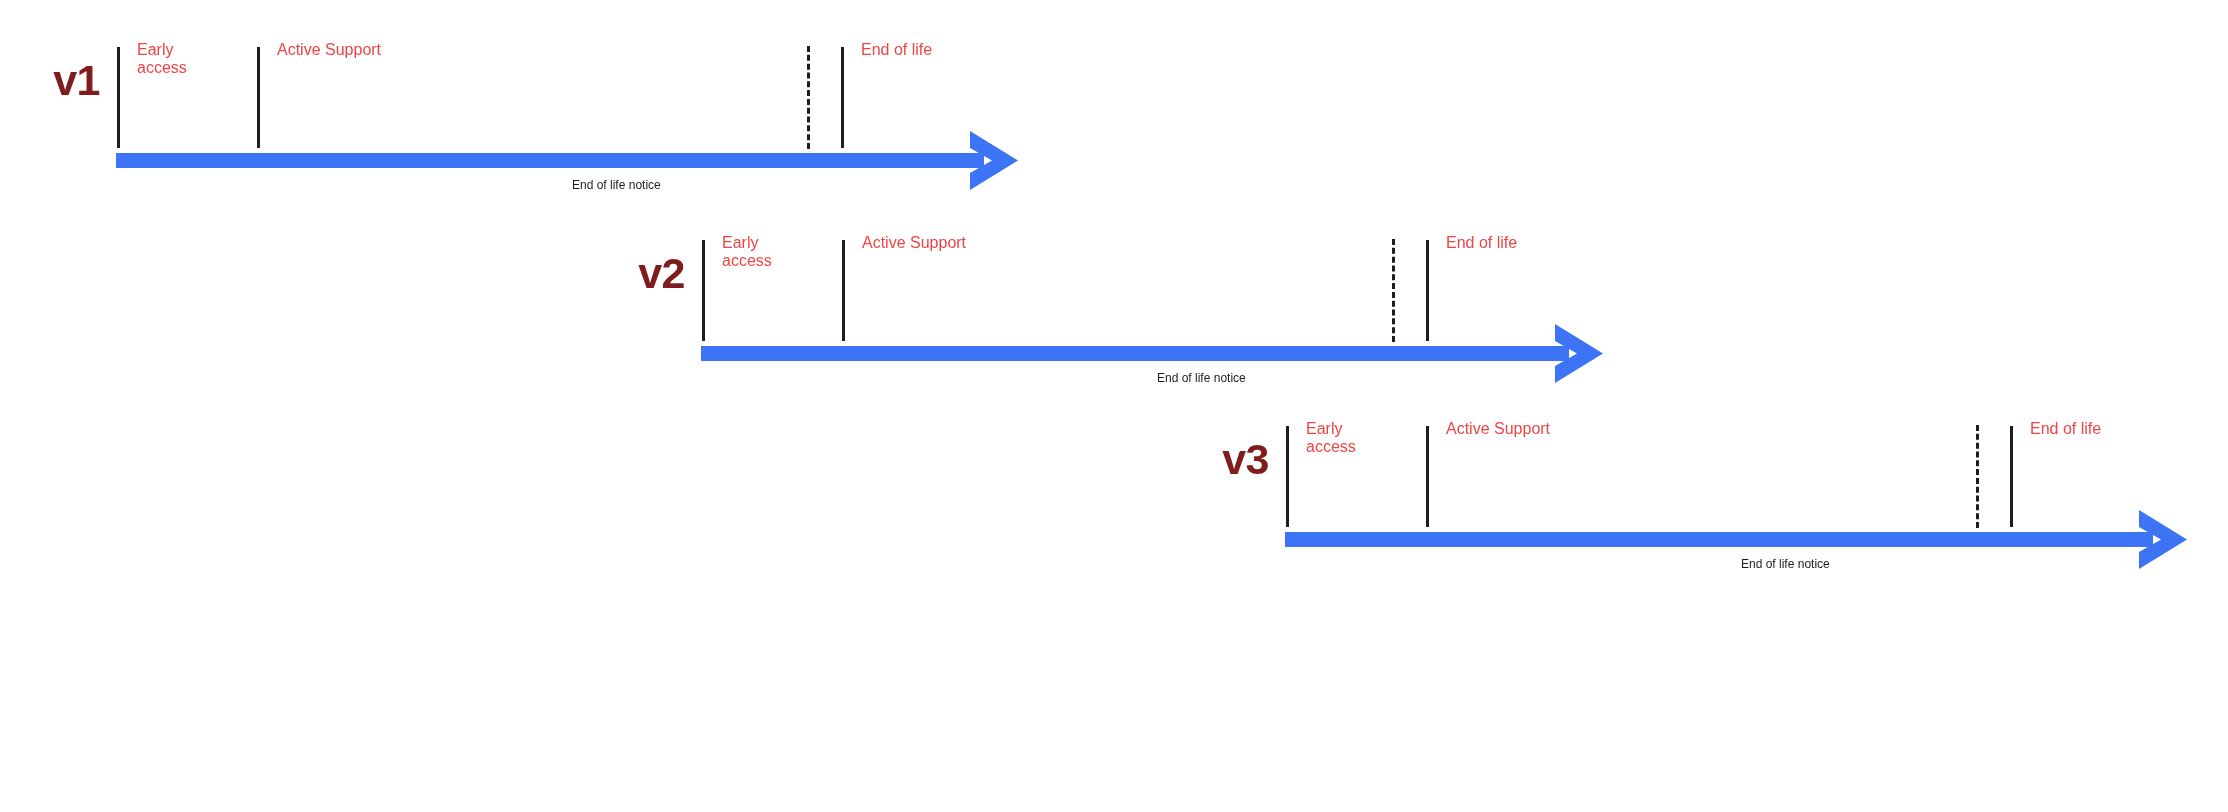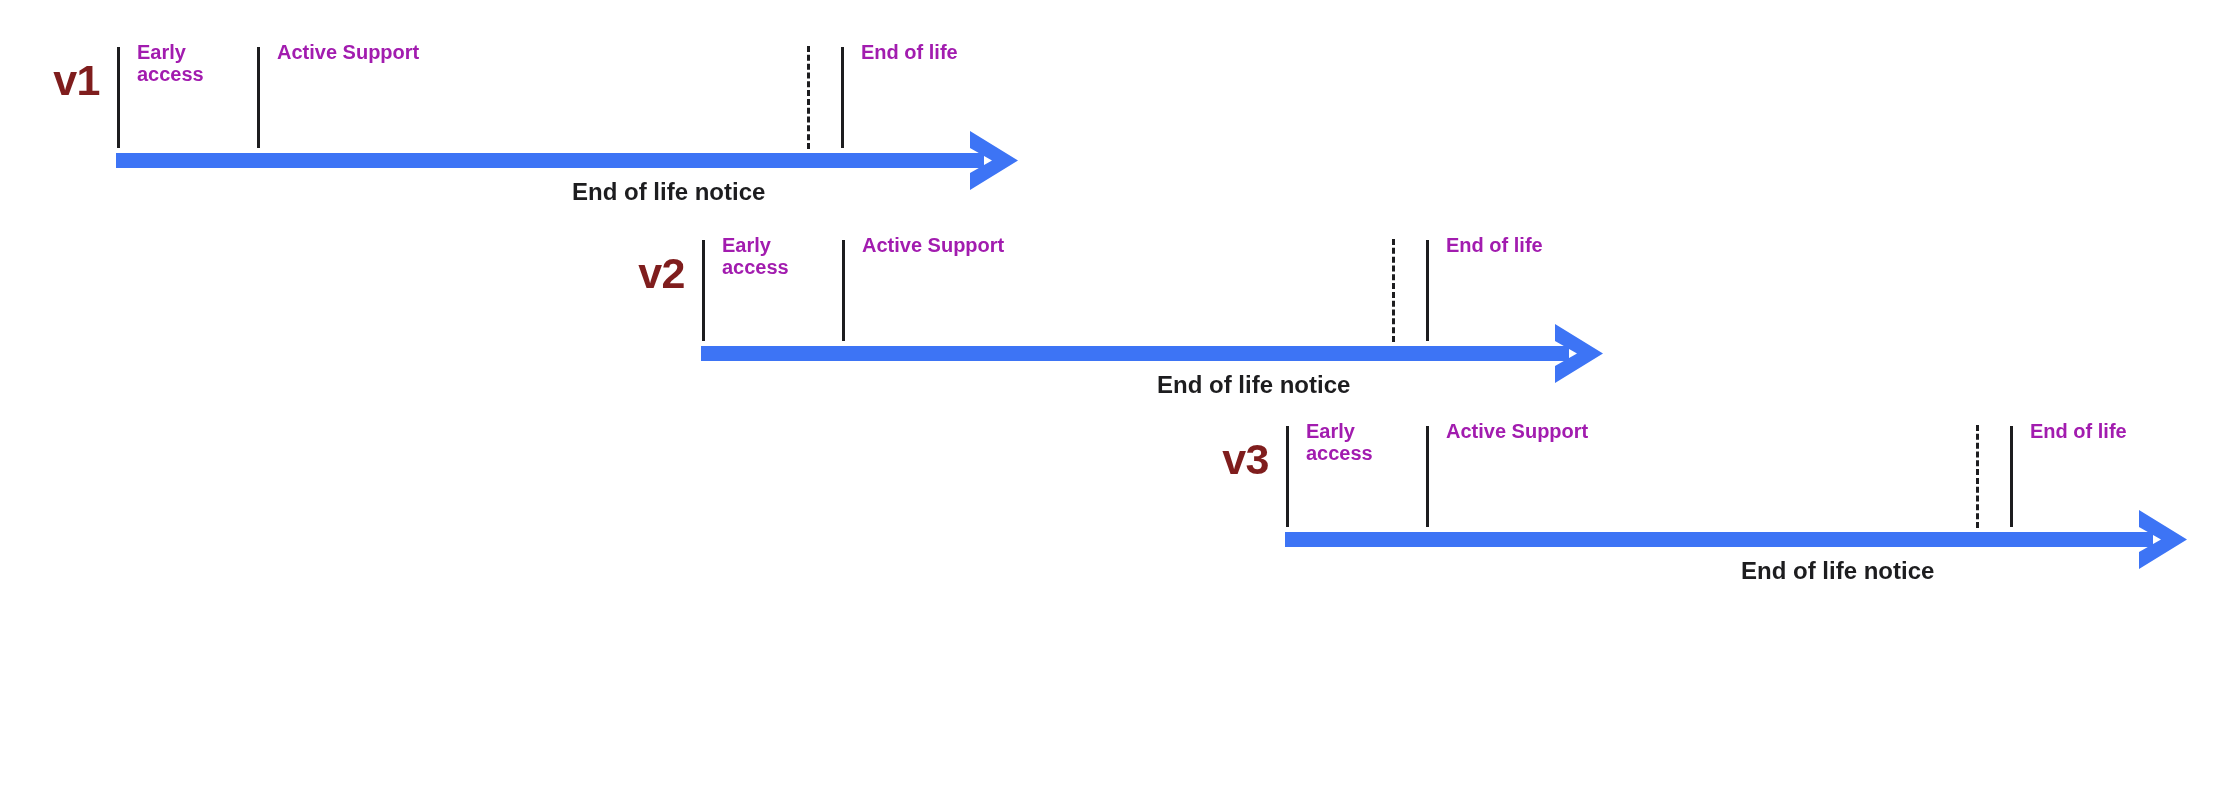--- a/index.html
+++ b/index.html
@@ -51,23 +51,23 @@
     background: none;
     width: 0;
     border-left: 3px dashed #1d1d1f;
     top: 31px;
     height: 103px;
   }
 
   
   .phase-label {
     position: absolute;
-    font-size: 20px;
-    font-weight: 700;
-    color: #a21caf;
+    font-size: 16px;
+    font-weight: 400;
+    color: #ef4444;
     line-height: 1.12;
     top: 26px;
     white-space: pre-line;
   }
 
   
   .arrow-bar {
     position: absolute;
     height: 15px;
     background: var(--accent, #3d74f5);
@@ -76,22 +76,22 @@
   .arrow-head {
     position: absolute;
     top: 114px;
     width: 64px;
     height: 63px;
   }
   .arrow-head svg { display: block; }
 
   .notice-label {
     position: absolute;
-    font-size: 24px;
-    font-weight: 700;
+    font-size: 12px;
+    font-weight: 400;
     color: #1d1d1f;
     top: 163px;
     white-space: nowrap;
   }
 </style>
 </head>
 <body>
 
 <div id="canvas" style="background: rgb(255, 255, 255);">
     <div class="timeline" style="left: 0px; top: 15px; --accent: #3d74f5;">

